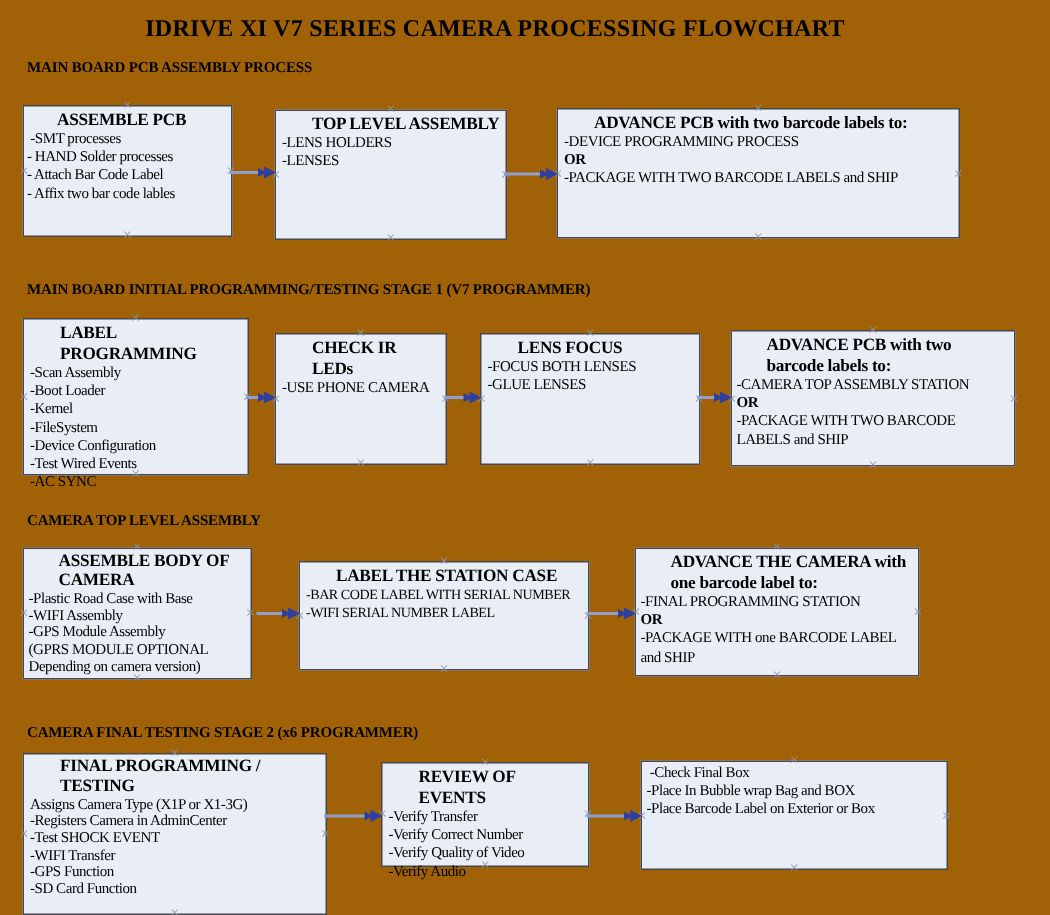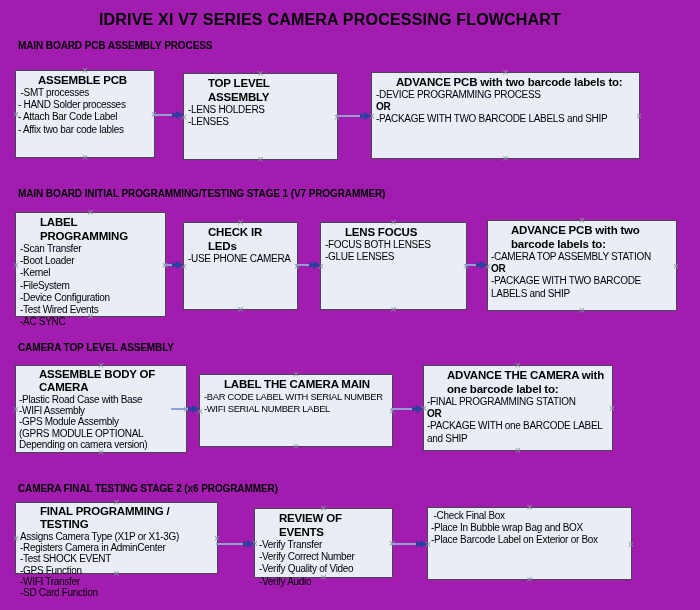--- a/index.html
+++ b/index.html
@@ -1,18 +1,18 @@
 <!DOCTYPE html>
 <html style="--text: #000000; --box-fill: #e9eef6; --box-border: #47474f; --connector-line: #8f9fd0; --connector-head: #2c3fa0; --handle: #8c93a6;"><head>
 <meta charset="utf-8">
 <style>
   html,body{margin:0;padding:0;background:#ffffff;}
   #canvas{
-    position:relative;width:700px;height:610px;background:#a21caf;
-    font-family:Liberation Sans, sans-serif;
+    position:relative;width:700px;height:610px;background:#a16207;
+    font-family:Liberation Serif, serif;
     color:var(--text,#000);overflow:hidden;
   }
   .ptitle{
     position:absolute;left:0;top:11px;width:660px;text-align:center;
     font-size:16px;font-weight:bold;letter-spacing:0.2px;
   }
   .sheading{
     position:absolute;font-size:10px;font-weight:bold;letter-spacing:-0.1px;white-space:nowrap;
   }
   #shead1{left:18px;top:40px}
@@ -33,24 +33,24 @@
   .small .bline{font-size:9.4px;letter-spacing:-0.3px}
   .or{font-weight:bold}
 
   #boxA1{left:15px;top:70px;width:140px;height:88px;padding-left:2px}
   #boxA2{left:183px;top:73px;width:155px;height:87px}
   #boxA3{left:371px;top:72px;width:269px;height:87px}
   #boxB1{left:15px;top:212px;width:151px;height:105px}
   #boxB2{left:183px;top:222px;width:115px;height:88px}
   #boxB3{left:320px;top:222px;width:147px;height:88px}
   #boxB4{left:487px;top:220px;width:190px;height:91px;padding-left:3px;padding-right:3px}
-  #boxC1{left:15px;top:365px;width:172px;height:88px;padding-left:3px;padding-right:8px}
+  #boxC1{left:15px;top:365px;width:153px;height:88px;padding-left:3px;padding-right:8px}
   #boxC2{left:199px;top:374px;width:194px;height:73px}
   #boxC3{left:423px;top:365px;width:190px;height:86px;padding-left:3px;padding-right:3px}
-  #boxD1{left:15px;top:502px;width:203px;height:72px}
+  #boxD1{left:15px;top:502px;width:203px;height:108px}
   #boxD2{left:254px;top:508px;width:139px;height:70px}
   #boxD3{left:427px;top:507px;width:205px;height:73px;padding-left:3px;padding-right:3px}
 
   .handle{
     position:absolute;color:var(--handle,#8c93a6);font-size:11px;line-height:10px;
     width:8px;height:10px;text-align:center;pointer-events:none;
   }
   .hn{top:-6px;left:50%;margin-left:-4px}
   .hs{bottom:-5px;left:50%;margin-left:-4px}
   .hw{left:-4px;top:50%;margin-top:-5px}
@@ -110,21 +110,21 @@
     <div class="bline or">OR</div>
     <div class="bline">-PACKAGE WITH TWO BARCODE LABELS and SHIP</div>
   <span class="handle hn">×</span>
       <span class="handle hs">×</span>
       <span class="handle hw">×</span>
       <span class="handle he">×</span>
     </div>
 
   <div class="box" id="boxB1">
     <div class="btitle">LABEL PROGRAMMING</div>
-    <div class="bline">-Scan Transfer</div>
+    <div class="bline">-Scan Assembly</div>
     <div class="bline">-Boot Loader</div>
     <div class="bline">-Kernel</div>
     <div class="bline">-FileSystem</div>
     <div class="bline">-Device Configuration</div>
     <div class="bline">-Test Wired Events</div>
     <div class="bline">-AC SYNC</div>
   <span class="handle hn">×</span>
       <span class="handle hs">×</span>
       <span class="handle hw">×</span>
       <span class="handle he">×</span>
@@ -163,21 +163,21 @@
     <div class="bline">-WIFI Assembly</div>
     <div class="bline">-GPS Module Assembly</div>
     <div class="bline">(GPRS MODULE OPTIONAL</div>
     <div class="bline">Depending on camera version)</div>
   <span class="handle hn">×</span>
       <span class="handle hs">×</span>
       <span class="handle hw">×</span>
       <span class="handle he">×</span>
     </div>
   <div class="box small" id="boxC2">
-    <div class="btitle">LABEL THE CAMERA MAIN</div>
+    <div class="btitle">LABEL THE STATION CASE</div>
     <div class="bline">-BAR CODE LABEL WITH SERIAL NUMBER</div>
     <div class="bline">-WIFI SERIAL NUMBER LABEL</div>
   <span class="handle hn">×</span>
       <span class="handle hs">×</span>
       <span class="handle hw">×</span>
       <span class="handle he">×</span>
     </div>
   <div class="box" id="boxC3">
     <div class="btitle">ADVANCE THE CAMERA with one barcode label to:</div>
     <div class="bline">-FINAL PROGRAMMING STATION</div>
@@ -187,22 +187,22 @@
       <span class="handle hs">×</span>
       <span class="handle hw">×</span>
       <span class="handle he">×</span>
     </div>
 
   <div class="box tight" id="boxD1">
     <div class="btitle">FINAL PROGRAMMING / TESTING</div>
     <div class="bline">Assigns Camera Type (X1P or X1-3G)</div>
     <div class="bline">-Registers Camera in AdminCenter</div>
     <div class="bline">-Test SHOCK EVENT</div>
+    <div class="bline">-WIFI Transfer</div>
     <div class="bline">-GPS Function</div>
-    <div class="bline">-WIFI Transfer</div>
     <div class="bline">-SD Card Function</div>
   <span class="handle hn">×</span>
       <span class="handle hs">×</span>
       <span class="handle hw">×</span>
       <span class="handle he">×</span>
     </div>
   <div class="box" id="boxD2">
     <div class="btitle">REVIEW OF EVENTS</div>
     <div class="bline">-Verify Transfer</div>
     <div class="bline">-Verify Correct Number</div>

